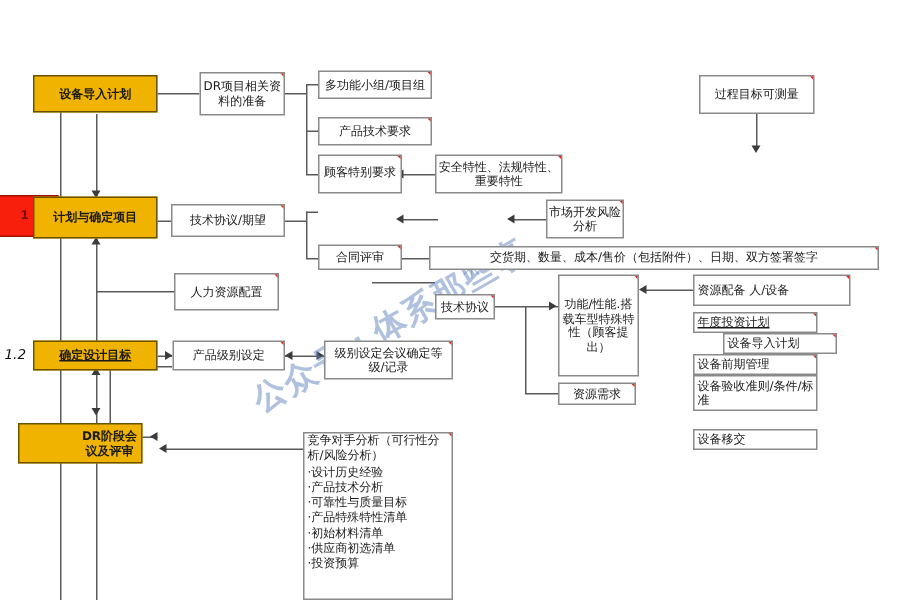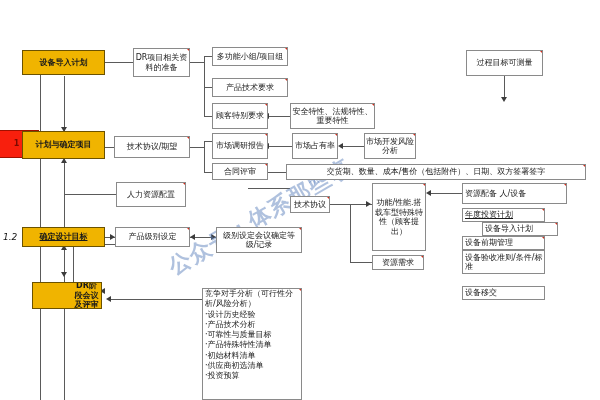--- a/index.html
+++ b/index.html
@@ -165,21 +165,21 @@
   </div>
 
   <div class="box gold" style="left:22px;top:131px;width:83px;height:28px;">
     <span>计划与确定项目</span>
   </div>
 
   <div class="box gold" style="left:22px;top:227px;width:83px;height:20px;text-decoration:underline;">
     <span>确定设计目标</span>
   </div>
 
-  <div class="box gold" style="left:32px;top:282px;width:70px;height:27px;padding-left:40px;">
+  <div class="box gold" style="left:12px;top:282px;width:83px;height:27px;padding-left:40px;">
     <span>DR阶段会议及评审</span>
   </div>
 
   <div class="box mk" style="left:133px;top:48px;width:57px;height:29px;">
     <span>DR项目相关资料的准备</span>
   </div>
 
   <div class="box mk" style="left:114px;top:136px;width:76px;height:22px;">
     <span>技术协议/期望</span>
   </div>
@@ -197,43 +197,37 @@
   </div>
 
   <div class="box mk" style="left:212px;top:78px;width:76px;height:19px;">
     <span>产品技术要求</span>
   </div>
 
   <div class="box mk" style="left:212px;top:103px;width:56px;height:26px;font-family:Liberation Mono, monospace;">
     <span>顾客特别要求</span>
   </div>
 
-  <div class="box mk" style="left:212px;top:133px;width:56px;height:26px;">
-    <span>市场调研报告</span>
-  </div>
 
   <div class="box mk" style="left:212px;top:163px;width:56px;height:17px;">
     <span>合同评审</span>
   </div>
 
   <div class="box mk" style="left:290px;top:196px;width:40px;height:17px;">
     <span>技术协议</span>
   </div>
 
   <div class="box mk" style="left:216px;top:227px;width:86px;height:26px;">
     <span>级别设定会议确定等级/记录</span>
   </div>
 
   <div class="box mk" style="left:290px;top:103px;width:85px;height:26px;">
     <span>安全特性、法规特性、重要特性</span>
   </div>
 
-  <div class="box mk" style="left:292px;top:133px;width:46px;height:26px;">
-    <span>市场占有率</span>
-  </div>
 
   <div class="box mk" style="left:364px;top:133px;width:52px;height:26px;">
     <span>市场开发风险分析</span>
   </div>
 
   <div class="box mk" style="left:286px;top:164px;width:300px;height:16px;">
     <span>交货期、数量、成本/售价（包括附件）、日期、双方签署签字</span>
   </div>
 
   <div class="box mk" style="left:372px;top:183px;width:54px;height:68px;">

